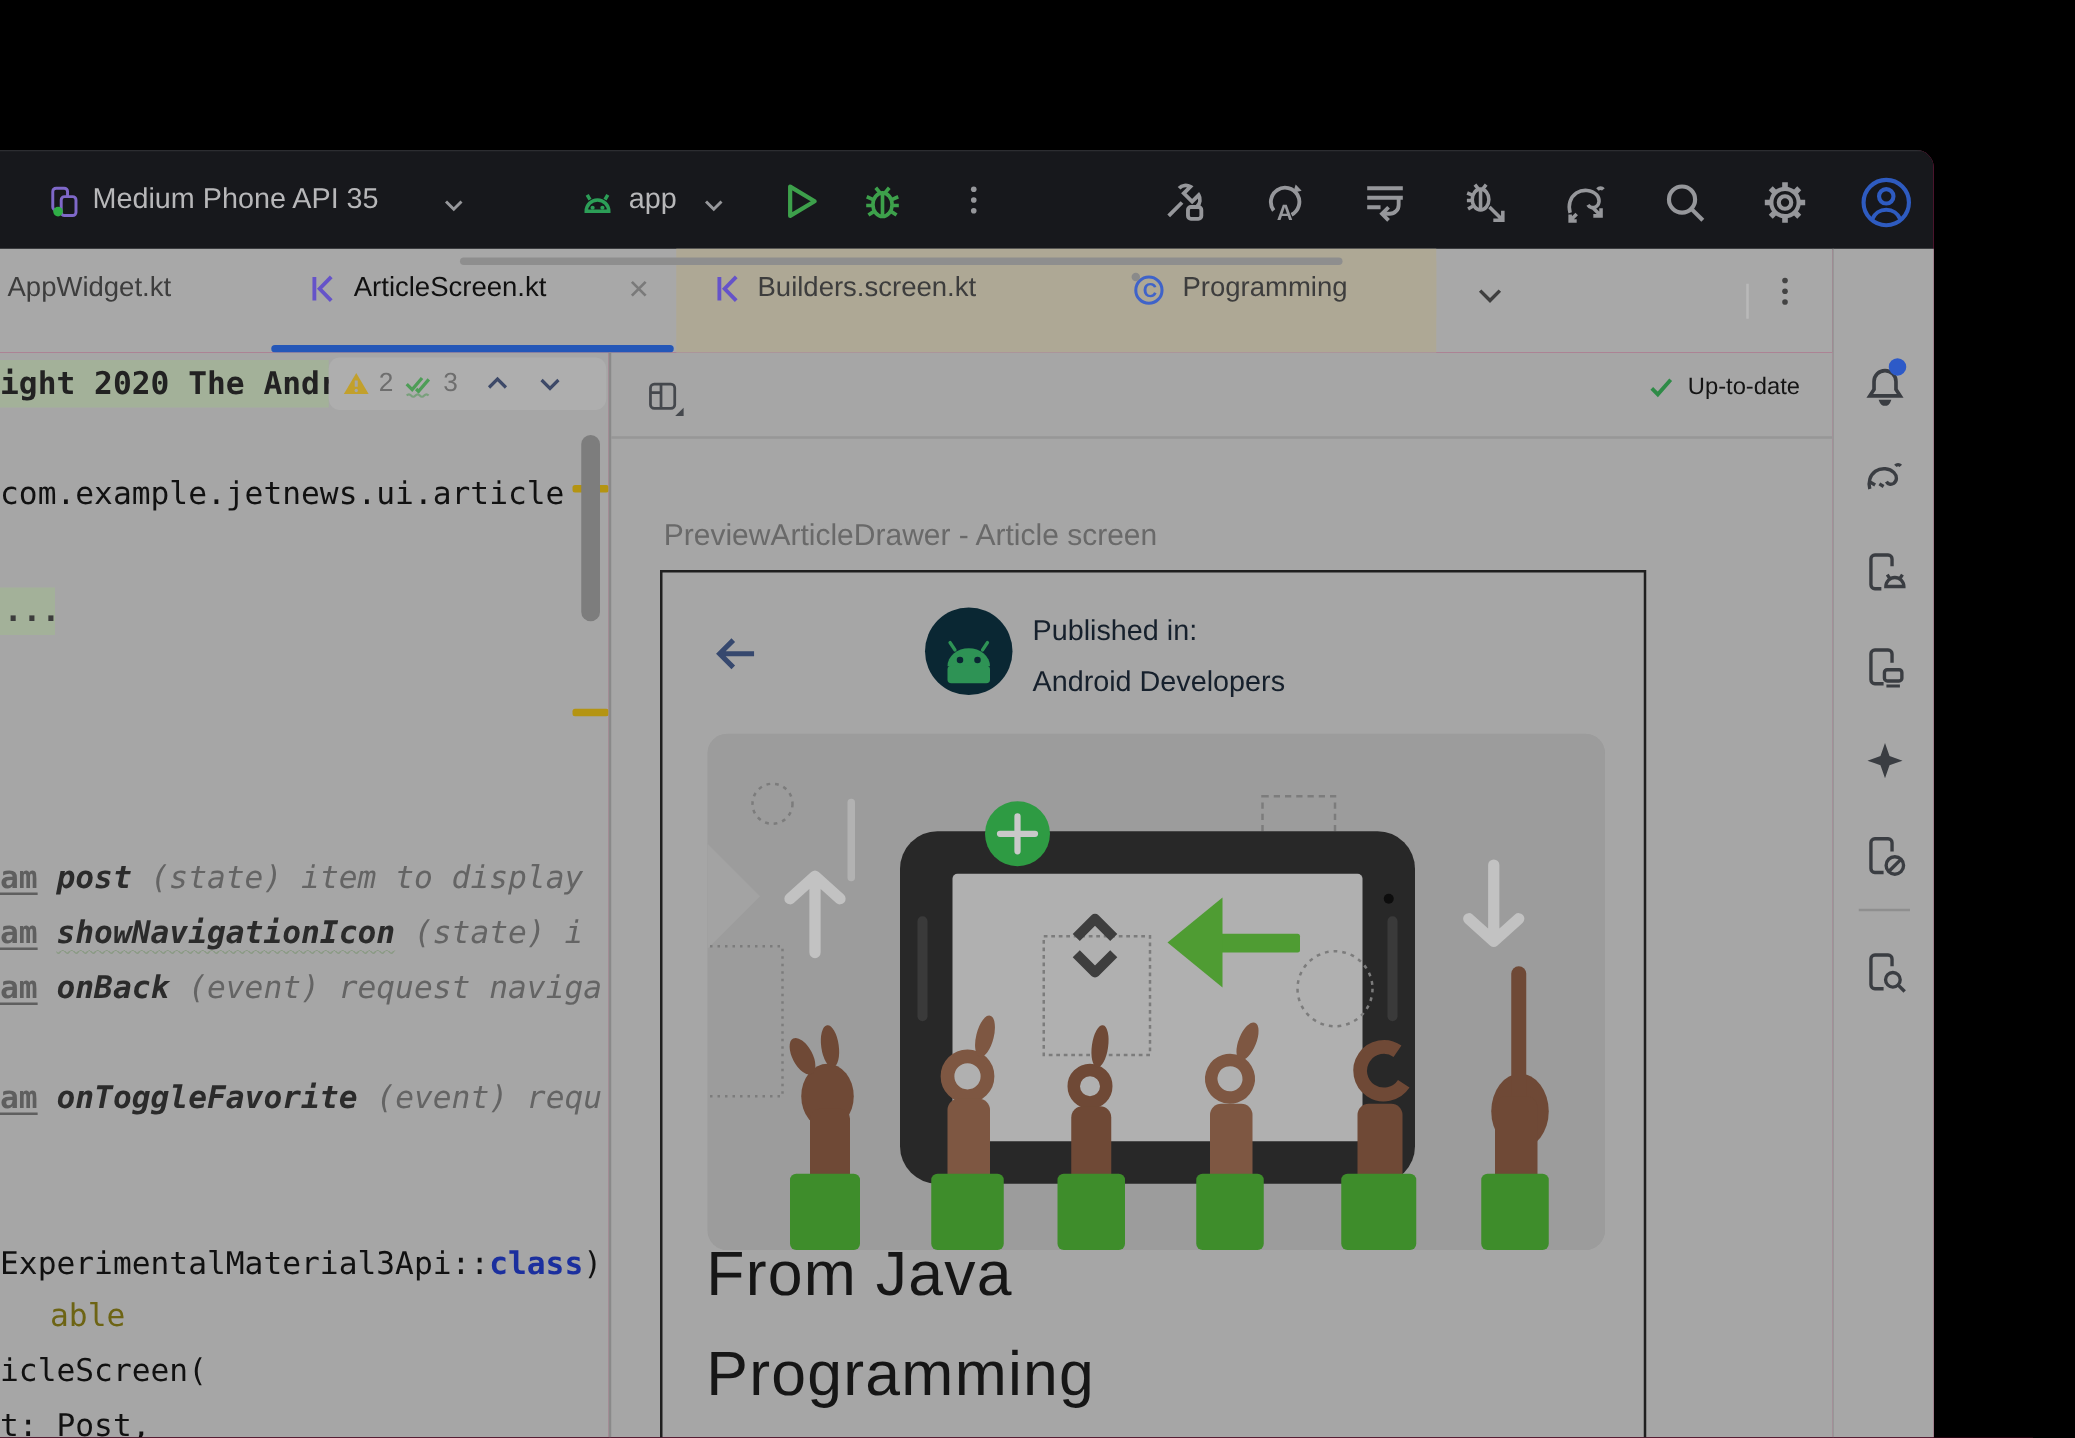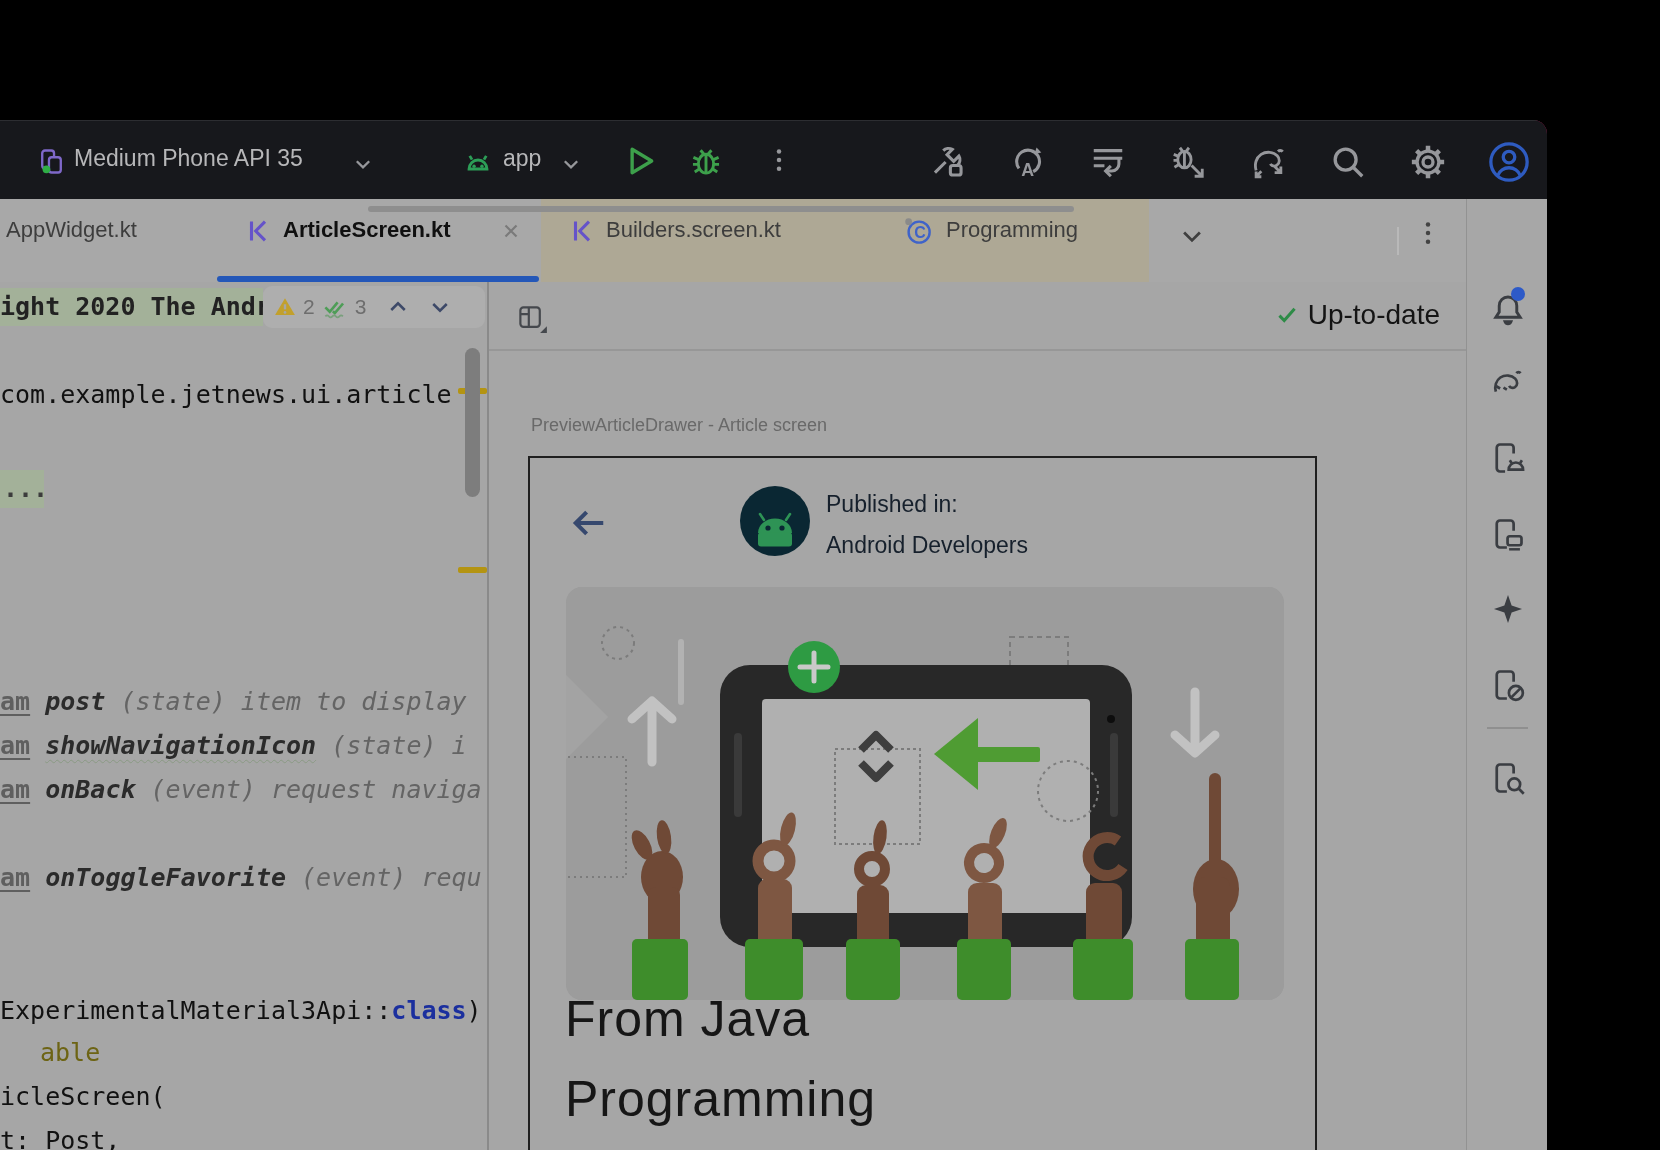--- a/index.html
+++ b/index.html
@@ -10,21 +10,21 @@
   #win{position:absolute;left:0;top:120px;width:1547px;height:1030px;background:#be185d;
     border-top-right-radius:14px;overflow:hidden;}
   
   #topbar{position:absolute;left:0;top:0;width:100%;height:79px;background:#17181c;
     border-top:1px solid #2c2d31;}
   .tbtxt{color:#b7b7b9;font-size:23px;font-weight:500;white-space:nowrap;}
   .icn{display:flex;align-items:center;justify-content:center;}
   
   #tabrow{position:absolute;left:0;top:79px;width:1466px;height:83px;background:#a8a8a8;}
   .tab-label{font-size:22px;white-space:nowrap;color:#3d3d3d;}
-  .tab-label.active{color:#101010;font-weight:700;}
+  .tab-label.active{color:#101010;font-weight:400;}
   #khaki{position:absolute;left:541px;top:0;width:608px;height:83px;background:#aea895;}
   #tab-underline{position:absolute;left:217px;top:77px;width:322px;height:6px;background:#2457b8;border-radius:3px;}
   #tabscroll{position:absolute;left:368px;top:7px;width:706px;height:6px;background:#8e8e8e;border-radius:3px;}
   #spotlight{position:absolute;left:1217px;top:84px;width:170px;height:52px;background:#ffffff;border-radius:9px;
     display:flex;align-items:center;justify-content:space-around;}
   .viewbtn{width:44px;height:40px;border-radius:8px;display:flex;align-items:center;justify-content:center;color:#44464a;}
   .viewbtn.sel{background:#d7d7d7;}
   
   #sidebar{position:absolute;left:1466px;top:79px;width:81px;height:951px;background:#a7a7a7;
     border-left:1px solid #929292;}
@@ -44,22 +44,22 @@
   #inspwidget{position:absolute;left:263px;top:4px;width:222px;height:42px;background:#aeaeae;
     border-radius:9px;display:flex;align-items:center;gap:6px;padding-left:10px;box-sizing:border-box;}
   .cnt{font-size:21px;color:#6e6e6e;}
   .ydash{position:absolute;width:29px;height:6px;background:#b49412;border-radius:2px;}
   #edthumb{position:absolute;left:465px;top:66px;width:15px;height:149px;background:#7d7d7d;border-radius:8px;}
   
   #preview{position:absolute;left:487px;top:162px;width:979px;height:868px;background:#a6a6a6;
     border-left:2px solid #8a8a8a;box-sizing:border-box;}
   #pvbar{position:absolute;left:0;top:0;width:100%;height:69px;border-bottom:2px solid #979797;box-sizing:border-box;}
   #uptodate{position:absolute;right:26px;top:17px;display:flex;align-items:center;gap:10px;
-    font-size:28px;color:#141414;}
-  #pvlabel{position:absolute;left:42px;top:133px;font-size:18px;color:#696969;}
+    font-size:19px;color:#141414;}
+  #pvlabel{position:absolute;left:42px;top:133px;font-size:24px;color:#696969;}
   #card{position:absolute;left:39px;top:174px;width:789px;height:700px;border:2px solid #1f1f1f;box-sizing:border-box;}
   .pubtxt{position:absolute;left:296px;font-size:23px;font-weight:500;color:#16202c;white-space:nowrap;}
   #avatar{position:absolute;left:210px;top:28px;width:70px;height:70px;border-radius:50%;background:#0a2733;overflow:hidden;}
   #hero{position:absolute;left:36px;top:129px;width:718px;height:413px;border-radius:16px;overflow:hidden;background:#9c9c9c;}
   .title{position:absolute;left:35px;font-size:50px;font-weight:300;letter-spacing:1px;color:#161616;white-space:nowrap;}
 </style>
 </head>
 <body>
 
 <div id="stage">

